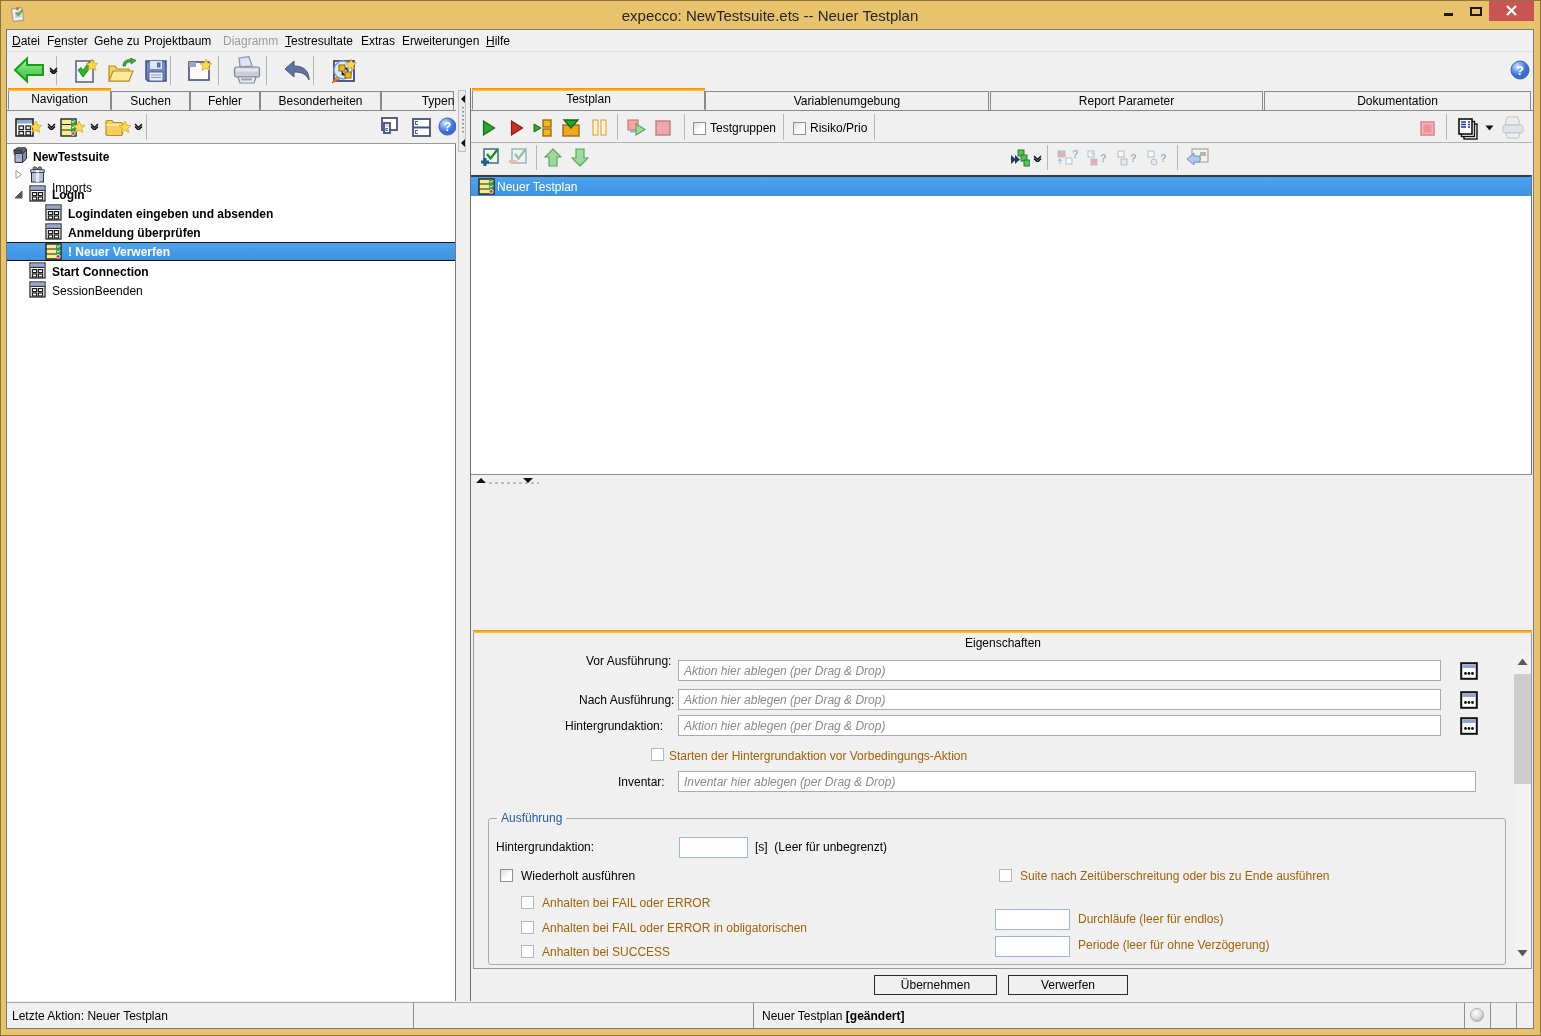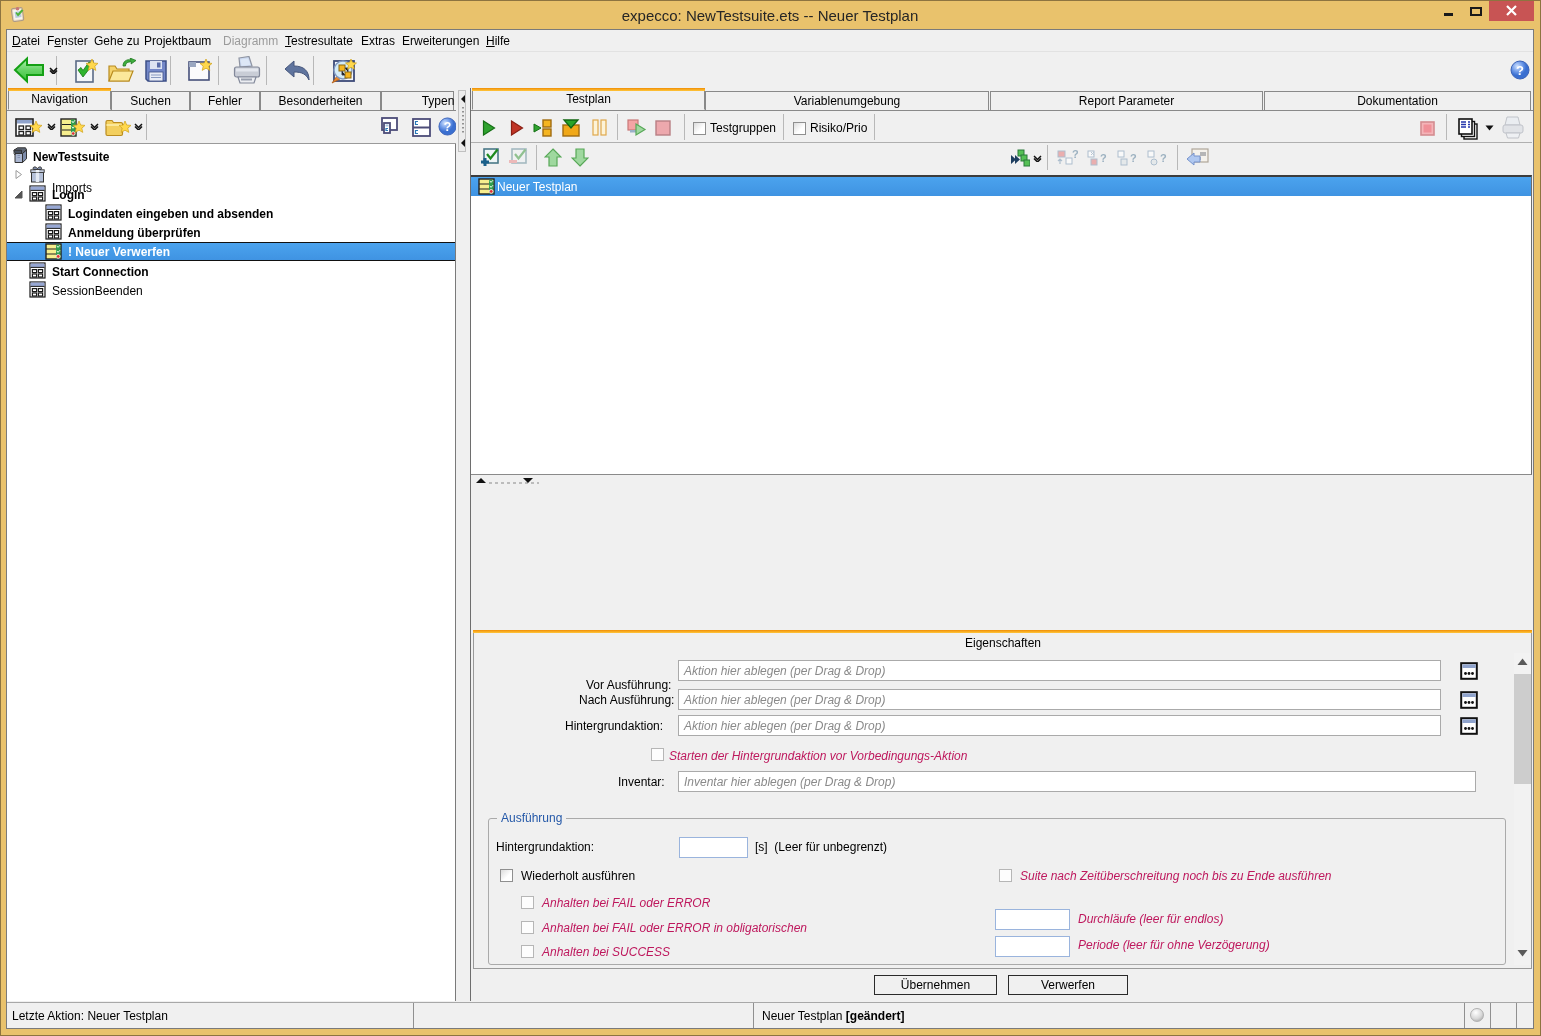--- a/index.html
+++ b/index.html
@@ -3,21 +3,21 @@
 <meta charset="utf-8">
 <style>
 * { margin:0; padding:0; box-sizing:border-box; }
 html,body { width:1541px; height:1036px; overflow:hidden; }
 body { position:relative; font-family:"Liberation Sans", sans-serif; font-size:12px; color:#000; background:#e9c26c; }
 .abs { position:absolute; }
 .bar { background:#f0f0f0; }
 .sep { position:absolute; width:1px; background:#b8b8b8; }
 .cb { position:absolute; width:13px; height:13px; border:1px solid #8f8f8f; background:linear-gradient(135deg,#dcdcdc, #ffffff 60%); }
 .cbg { position:absolute; width:13px; height:13px; border:1px solid #b6b6b6; background:#fdfdfd; }
-.gray { color:#be185d;font-style:italic; }
+.gray { color:#a16207; }
 .lbl { position:absolute; white-space:nowrap; }
 .inp { position:absolute; background:#fff; border:1px solid #aaaaaa; font-style:italic; color:#8a8a8a; font-size:12px; padding-left:5px; display:flex; align-items:center; white-space:nowrap; }
 .binp { position:absolute; background:#fff; border:1px solid #9ab4dd; }
 .tab { position:absolute; top:3px; bottom:0; border:1px solid #898989; border-bottom:none; background:#f0f0f0; display:flex; align-items:center; justify-content:center; font-size:12px; }
 .atab { position:absolute; top:0; bottom:0; border:1px solid #898989; border-bottom:none; background:#f0f0f0; display:flex; align-items:center; justify-content:center; font-size:12px; }
 .atop { position:absolute; left:-1px; right:-1px; top:-1px; height:3px; background:linear-gradient(#f08e04,#ffc63c); }
 </style>
 </head>
 <body>
 
@@ -457,21 +457,21 @@
 
   <svg class="abs" style="left:4px; top:388px;" width="66" height="8" viewBox="0 0 66 8">
     <path d="M1 7 L6 2 L11 7z" fill="#111"></path>
     <path d="M14 7 L64 7" stroke="#888" stroke-width="1" stroke-dasharray="3,3"></path>
     <path d="M48 2 L58 2 L53 7z" fill="#111"></path>
   </svg>
 
   <div class="abs" style="left:2px; top:542px; width:1059px; height:339px; background:#f0f0f0; border:1px solid #9a9a9a; border-top:none;">
     <div class="abs" style="left:-1px; top:0; width:1059px; height:3px; background:linear-gradient(#f08e04,#ffc63c);"></div>
     <div class="abs" style="left:0; top:6px; width:1058px; text-align:center;">Eigenschaften</div>
-    <span class="lbl" style="left:112px; top:48px;">Vor Ausführung:</span>
+    <span class="lbl" style="left:112px; top:24px;">Vor Ausführung:</span>
     <div class="inp" style="left:204px; top:30px; width:763px; height:21px;">Aktion hier ablegen (per Drag &amp; Drop)</div>
     <svg class="abs" style="left:986px; top:32px;" width="18" height="18" viewBox="0 0 18 18">
         <rect x="1.2" y="1.2" width="15.6" height="15.6" fill="#fff" stroke="#111" stroke-width="2"></rect>
         <rect x="2.4" y="2.4" width="13.4" height="3.6" fill="#8fa3cc"></rect>
         <circle cx="5.5" cy="11.5" r="1.4" fill="#111"></circle>
         <circle cx="9" cy="11.5" r="1.4" fill="#111"></circle>
         <circle cx="12.5" cy="11.5" r="1.4" fill="#111"></circle>
       </svg>
     <span class="lbl" style="left:105px; top:63px;">Nach Ausführung:</span>
     <div class="inp" style="left:204px; top:59px; width:763px; height:21px;">Aktion hier ablegen (per Drag &amp; Drop)</div>
@@ -514,21 +514,21 @@
     <span class="lbl" style="left:281px; top:210px;">[s]&nbsp; (Leer für unbegrenzt)</span>
     <div class="cb" style="left:26px; top:239px;"></div>
     <span class="lbl" style="left:47px; top:239px;">Wiederholt ausführen</span>
     <div class="cbg" style="left:47px; top:266px;"></div>
     <span class="lbl gray" style="left:68px; top:266px;">Anhalten bei FAIL oder ERROR</span>
     <div class="cbg" style="left:47px; top:291px;"></div>
     <span class="lbl gray" style="left:68px; top:291px;">Anhalten bei FAIL oder ERROR in obligatorischen</span>
     <div class="cbg" style="left:47px; top:315px;"></div>
     <span class="lbl gray" style="left:68px; top:315px;">Anhalten bei SUCCESS</span>
     <div class="cbg" style="left:525px; top:239px;"></div>
-    <span class="lbl gray" style="left:546px; top:239px;">Suite nach Zeitüberschreitung noch bis zu Ende ausführen</span>
+    <span class="lbl gray" style="left:546px; top:239px;">Suite nach Zeitüberschreitung oder bis zu Ende ausführen</span>
     <div class="binp" style="left:521px; top:279px; width:75px; height:21px;"></div>
     <span class="lbl gray" style="left:604px; top:282px;">Durchläufe (leer für endlos)</span>
     <div class="binp" style="left:521px; top:306px; width:75px; height:21px;"></div>
     <span class="lbl gray" style="left:604px; top:308px;">Periode (leer für ohne Verzögerung)</span>
   </div>
 
   <div class="abs" style="left:403px; top:887px; width:123px; height:20px; background:#f0f0f0; border:1px solid #2a2a2a; display:flex; align-items:center; justify-content:center;">Übernehmen</div>
   <div class="abs" style="left:537px; top:887px; width:120px; height:20px; background:#f0f0f0; border:1px solid #2a2a2a; display:flex; align-items:center; justify-content:center;">Verwerfen</div>
 </div>
 

